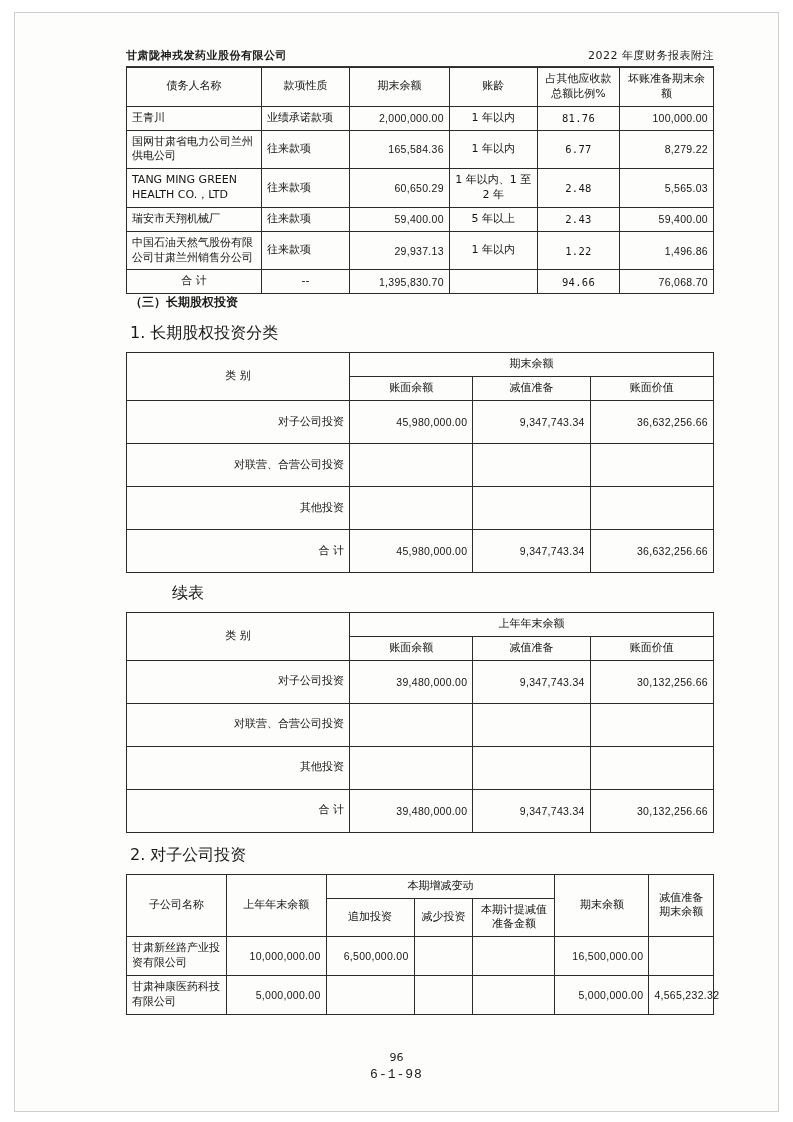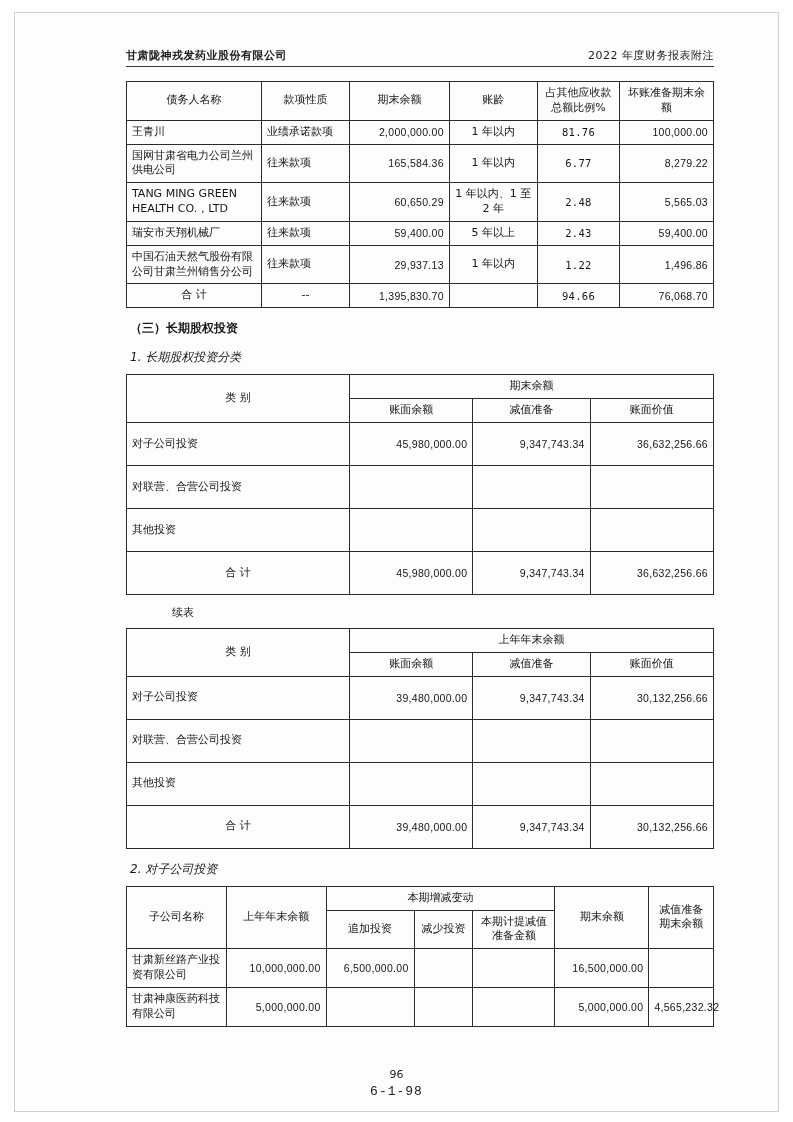--- a/index.html
+++ b/index.html
@@ -36,21 +36,20 @@
     width: 588px;
   }
   .header {
     display: flex;
     justify-content: space-between;
     align-items: baseline;
     font-size: 11px;
     letter-spacing: 0.5px;
     color: #1c1c1c;
     padding-bottom: 3px;
-    margin-bottom: 14px;
     border-bottom: 1px solid #3a3a3a;
   }
   .header .left { font-weight: bold; }
   .header .right { font-weight: normal; }
 
   table.doc {
     border-collapse: collapse;
     width: 100%;
     font-size: 11px;
     table-layout: fixed;
@@ -74,43 +73,42 @@
   .numc {
     text-align: center;
     font-family: "DejaVu Sans Mono", "Liberation Mono", monospace;
     font-size: 10.5px;
     letter-spacing: 0.3px;
   }
   .hcell { text-align: center; font-size: 11px; }
   .sect-title {
     font-size: 12px;
     font-weight: bold;
-    margin: 12px 0 10px 4px;
+    margin: 0 0 10px 4px;
   }
   .sub-title {
-    font-size: 12px;
+    font-size: 16px;
     margin: 12px 0 8px 4px;
-    font-style: italic;
   }
   .cont-label {
-    font-size: 11px;
+    font-size: 16px;
     margin: 10px 0 8px 46px;
   }
   .footer {
     position: absolute;
     left: 0;
     right: 0;
-    bottom: 23px;
+    bottom: 40px;
     text-align: center;
     font-size: 11px;
     color: #1a1a1a;
   }
   .footer .pno { margin-bottom: 3px; }
   .footer .pid { font-size: 13px; letter-spacing: 1px; font-family: Liberation Mono, monospace; }
-  .tall { height: 34px; }
+  .tall { height: 34px; text-align: right; }
 </style>
 </head>
 <body>
 
 <div class="page">
   <div class="page-inner"></div>
 
   <div class="content">
 
     <div class="header">

